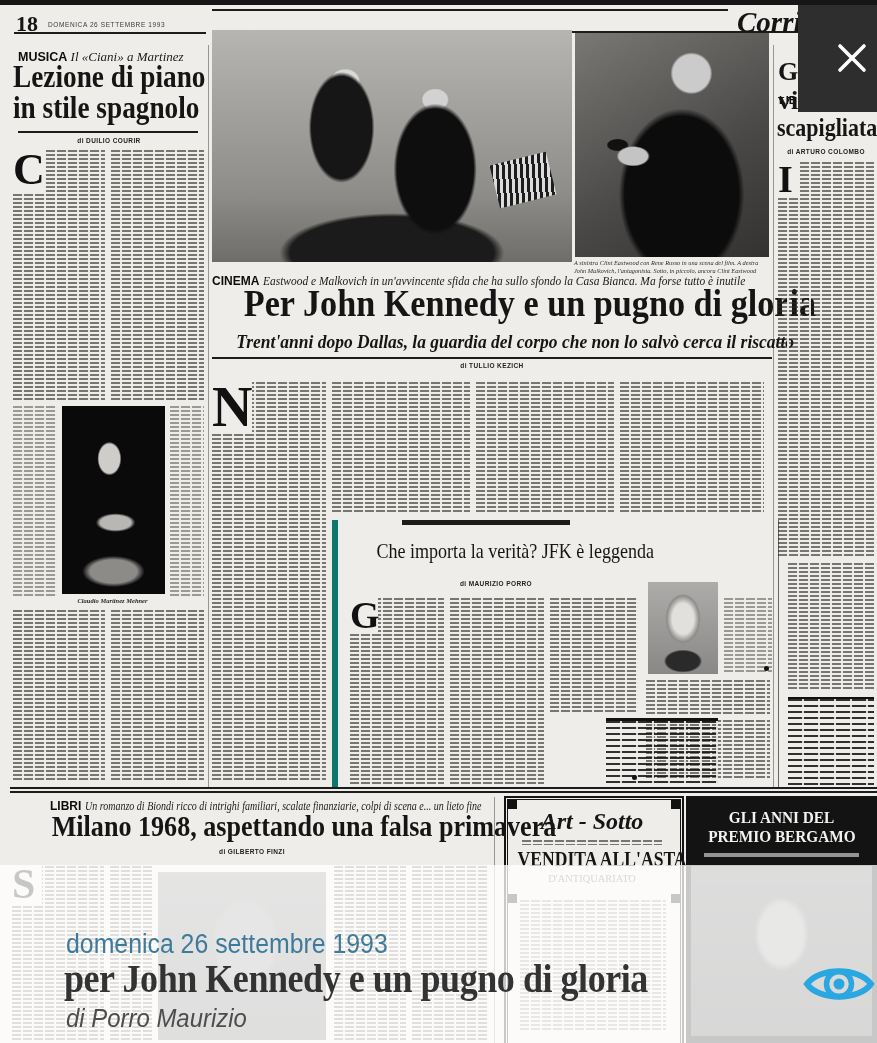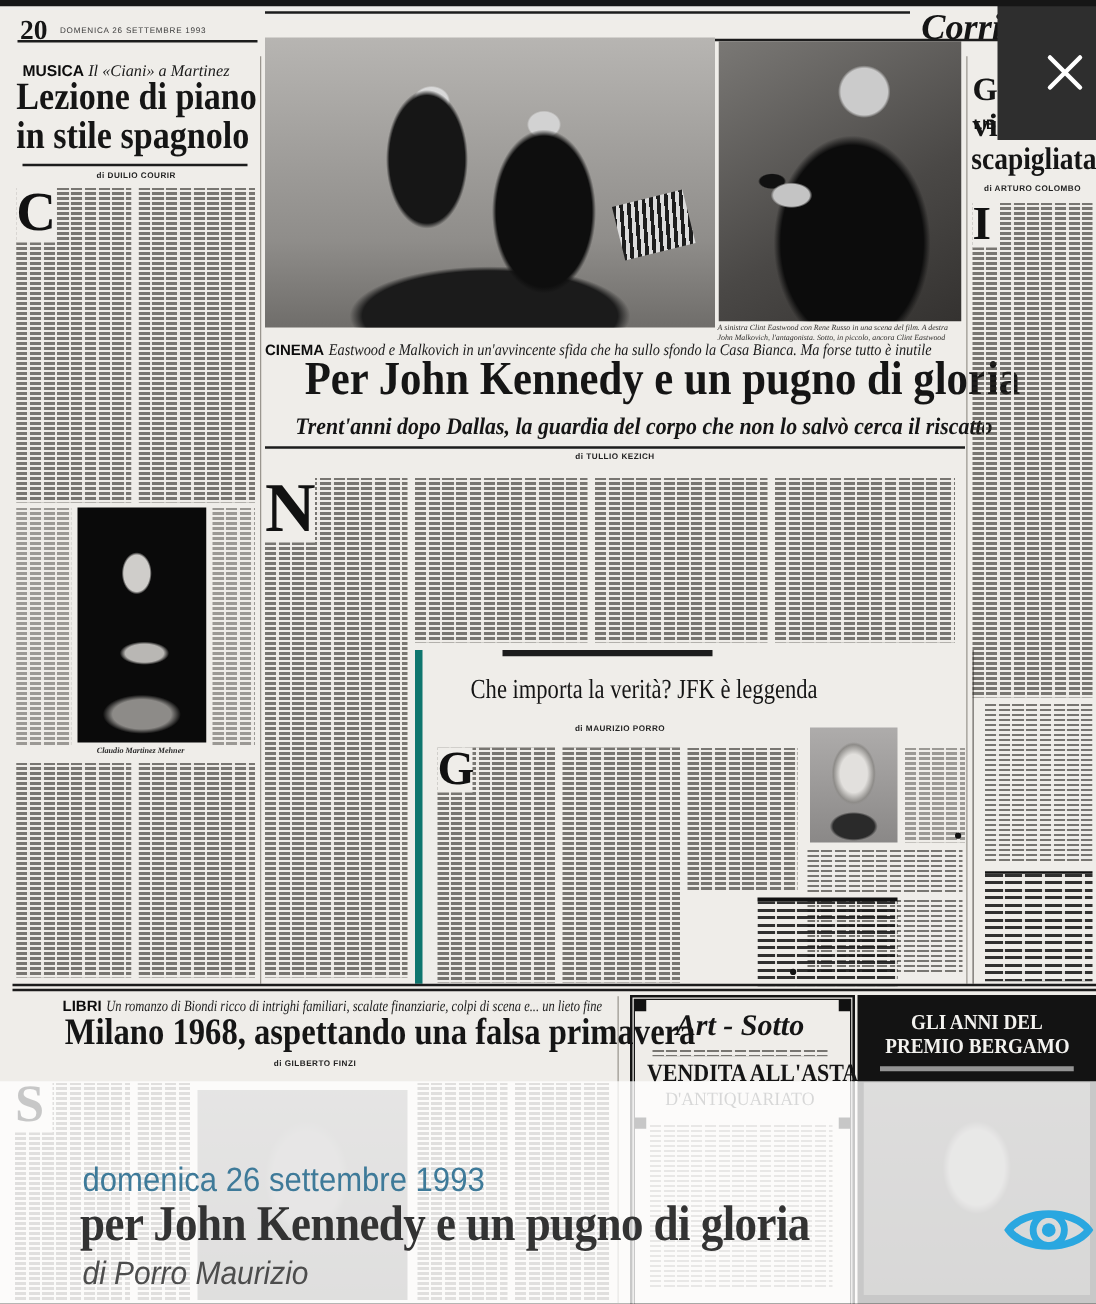--- a/index.html
+++ b/index.html
@@ -73,21 +73,21 @@
 </style>
 </head>
 <body>
 
 <div class="screen">
 
   <div class="abs topbar" style="left:0;top:0;width:877px;height:5px;"></div>
 
   <div class="abs" style="left:0;top:5px;width:877px;height:1038px;">
 
-    <div class="abs serif-bold" style="left:16px;top:6px;font-size:22px;">20</div>
+    <div class="abs serif-bold" style="left:16px;top:6px;font-size:22px;">18</div>
     <div class="abs" style="left:48px;top:16px;font-family:'Liberation Sans',sans-serif;font-size:6.5px;letter-spacing:.6px;color:#3a3a3a;">DOMENICA 26 SETTEMBRE 1993</div>
     <div class="abs rule" style="left:14px;top:27px;width:192px;height:2px;"></div>
     <div class="abs rule" style="left:212px;top:4px;width:516px;height:2px;"></div>
     <div class="abs rule" style="left:212px;top:26px;width:665px;height:2px;"></div>
     <div class="abs serif-bold" style="left:737px;top:1px;font-size:29px;font-style:italic;">Corrie</div>
 
     <div class="abs vrule" style="left:208px;top:40px;width:1px;height:742px;"></div>
     <div class="abs vrule" style="left:773px;top:40px;width:1px;height:742px;"></div>
 
     <div class="abs" style="left:18px;top:44px;font-size:13px;white-space:nowrap;">
@@ -175,21 +175,21 @@
     <div class="abs greek" style="left:412px;top:861px;width:76px;height:174px;"></div>
 
     <div class="abs" style="left:504px;top:791px;width:176px;height:247px;border:2px solid #141414;box-shadow:inset 0 0 0 1px #efede9, inset 0 0 0 2px #141414;">
       <div class="abs" style="left:2px;top:2px;width:9px;height:9px;background:#111;"></div>
       <div class="abs" style="right:2px;top:2px;width:9px;height:9px;background:#111;"></div>
       <div class="abs" style="left:2px;top:96px;width:9px;height:9px;background:#111;"></div>
       <div class="abs" style="right:2px;top:96px;width:9px;height:9px;background:#111;"></div>
       <div class="abs serif-bold" style="left:0;top:10px;width:172px;text-align:center;font-size:24px;font-style:italic;">Art - Sotto</div>
       <div class="abs greek" style="left:16px;top:42px;width:140px;height:5px;"></div>
       <div class="abs serif-bold" style="left:0;top:50px;width:172px;text-align:center;font-size:20px;"><span class="cond">VENDITA ALL'ASTA</span></div>
-      <div class="abs" style="left:0;top:74px;width:172px;text-align:center;font-size:15px;color:#555;"><span class="cond" style="transform:scaleX(.95);">D'ANTIQUARIATO</span></div>
+      <div class="abs" style="left:0;top:74px;width:172px;text-align:center;font-size:11px;color:#555;"><span class="cond" style="transform:scaleX(.95);">D'ANTIQUARIATO</span></div>
       <div class="abs greek greek-lt" style="left:14px;top:102px;width:146px;height:132px;"></div>
     </div>
 
     <div class="abs" style="left:686px;top:791px;width:191px;height:247px;background:#131313;">
       <div class="abs" style="left:0;top:12px;width:191px;text-align:center;font-size:17px;color:#f3f2ef;font-weight:bold;font-family:'Liberation Serif',serif;"><span class="cond" style="transform:scaleX(.9);">GLI ANNI DEL</span></div>
       <div class="abs" style="left:0;top:31px;width:191px;text-align:center;font-size:17px;color:#f3f2ef;font-weight:bold;font-family:'Liberation Serif',serif;"><span class="cond" style="transform:scaleX(.9);">PREMIO BERGAMO</span></div>
       <div class="abs" style="left:18px;top:57px;width:155px;height:4px;background:rgba(255,255,255,.55);"></div>
       <div class="abs adimg" style="left:5px;top:70px;width:181px;height:170px;"></div>
     </div>
   </div>

